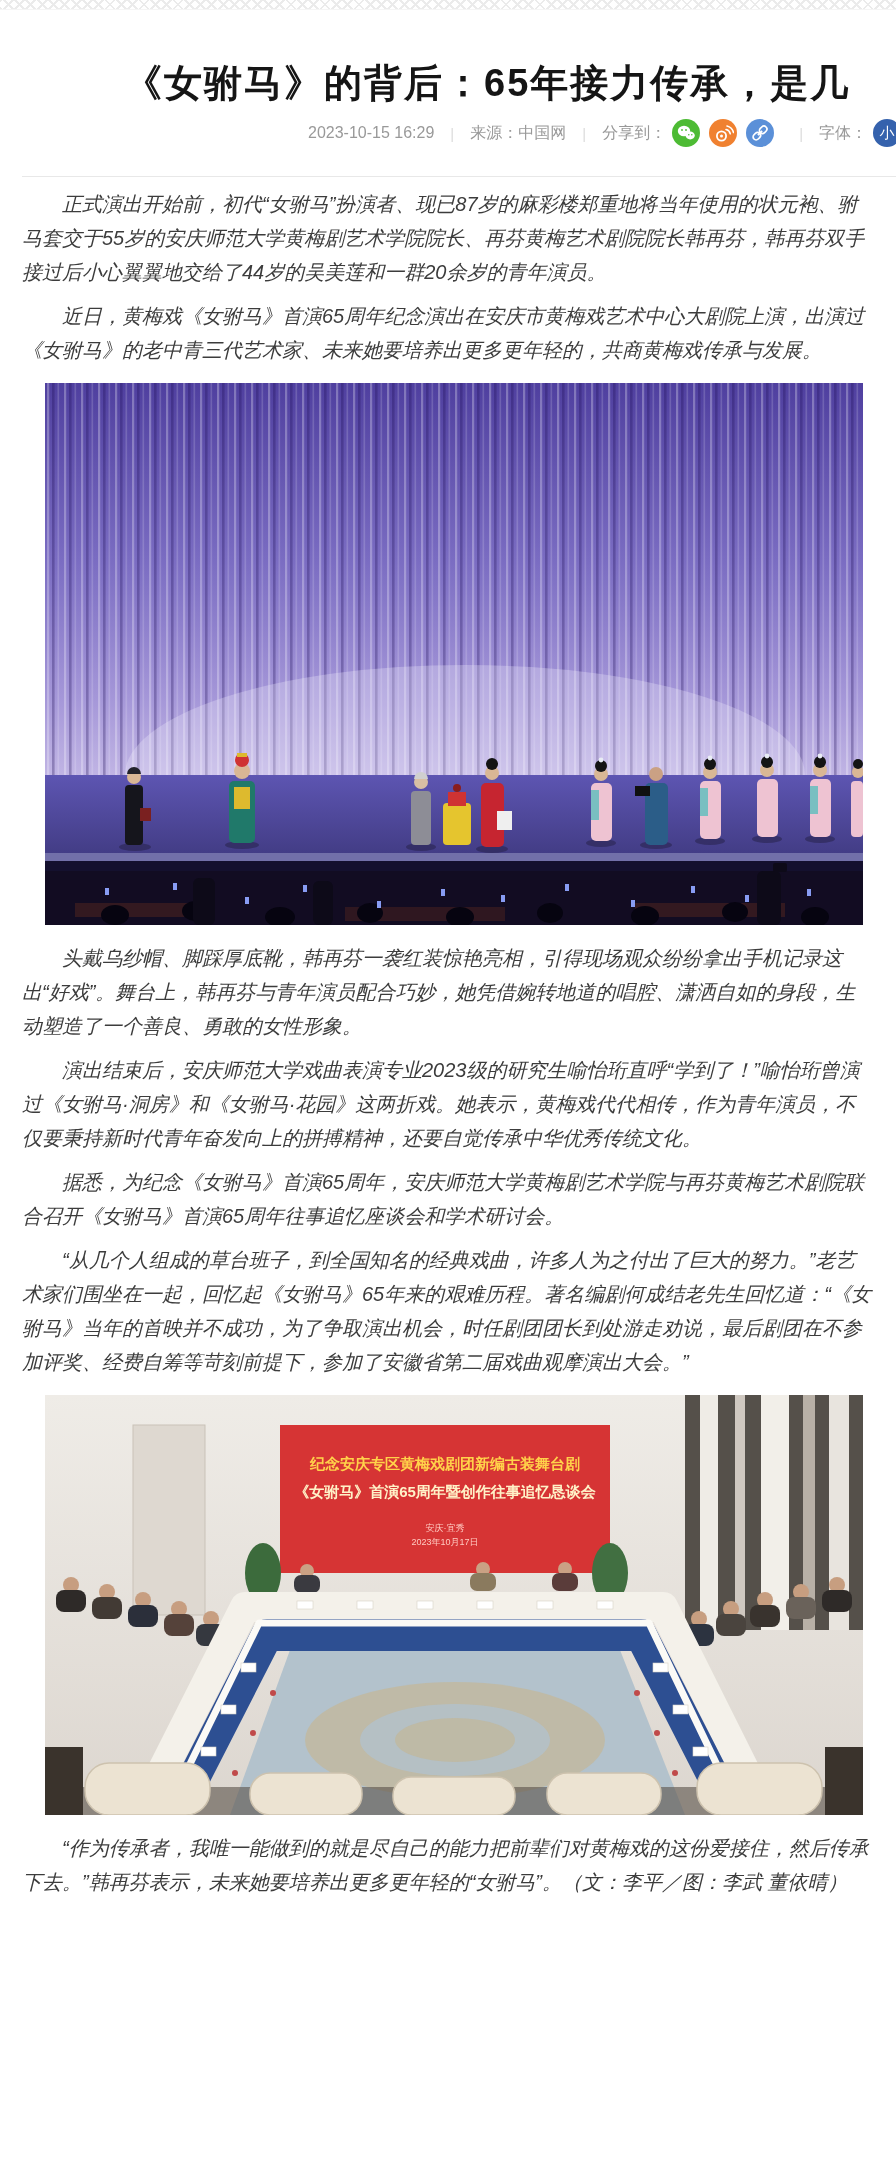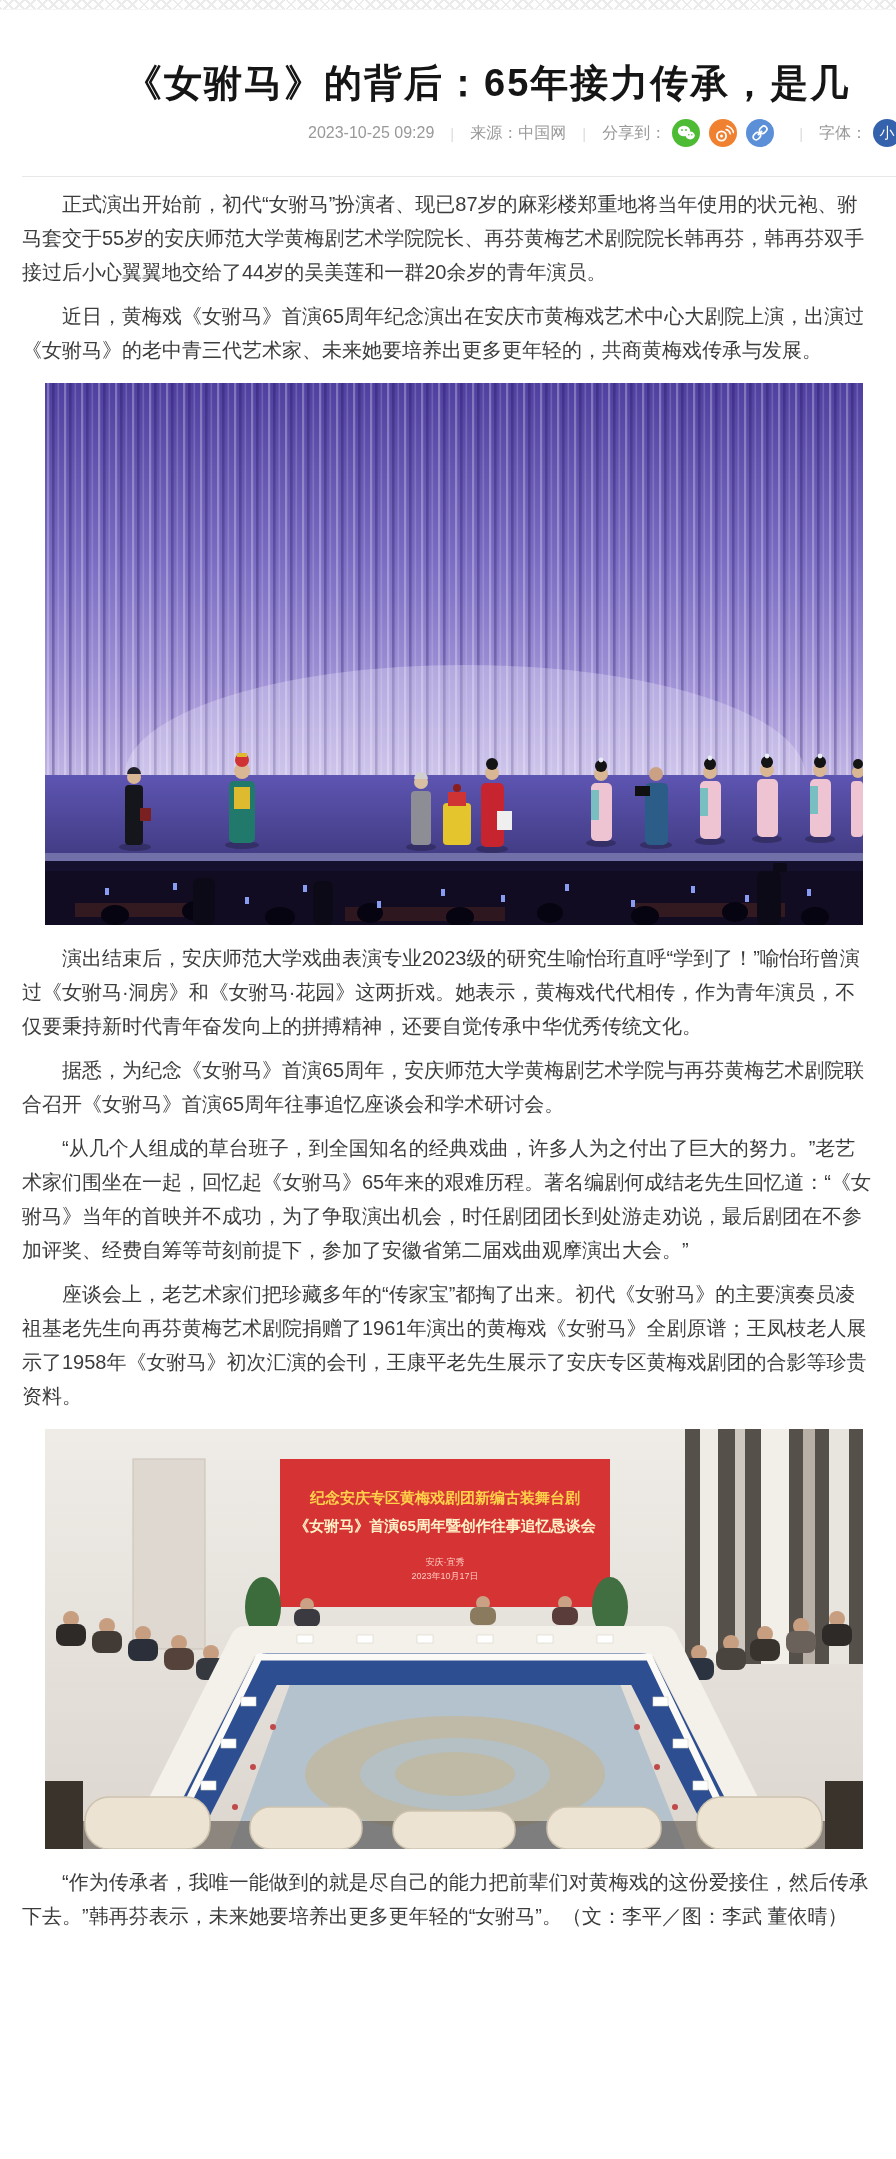--- a/index.html
+++ b/index.html
@@ -48,36 +48,36 @@
   .divider {
     margin:28px 0 0 22px; width:1146px;
     border-top:1px solid #e8e8e8; height:0;
   }
 
   .article-body {
     width:853px; margin-left:22px;
     font-size:20px; line-height:34px; color:#3c3c3c;
     margin-top:6px;
   }
-  .article-body p { text-indent:2em; margin:10px 0; }
+  .article-body p { text-indent:2em; margin:10px 0;font-style:italic; }
 
   figure.photo { margin:16px 0 16px 23px; width:694px; }
   figure.photo svg { display:block; }
 </style>
 </head>
 <body>
 
 <div class="page">
 
   <div class="top-strip"></div>
 
   <h1 class="article-title">《女驸马》的背后：65年接力传承，是几</h1>
 
   <div class="meta-row">
-    <span>2023-10-25 09:29</span>
+    <span>2023-10-15 16:29</span>
     <span class="sep">|</span>
     <span>来源：中国网</span>
     <span class="sep">|</span>
     <span class="share-label">分享到：</span>
     <span class="icon-circle ic-wechat">
       <svg width="22" height="22" viewBox="0 0 22 22">
         <ellipse cx="9" cy="9" rx="6.2" ry="5.2" fill="#ffffff"></ellipse>
         <ellipse cx="15.2" cy="13.5" rx="4.6" ry="3.9" fill="#ffffff"></ellipse>
         <circle cx="7" cy="8" r="0.9" fill="#4dbb34"></circle>
         <circle cx="11" cy="8" r="0.9" fill="#4dbb34"></circle>
@@ -239,24 +239,24 @@
           <circle cx="775" cy="379" r="6" fill="#141414"></circle>
           <circle cx="775" cy="373" r="2.4" fill="#e8ecf4"></circle>
 
           <rect x="806" y="398" width="12" height="56" rx="4" fill="#eec3d2"></rect>
           <circle cx="813" cy="389" r="6" fill="#d9b795"></circle>
           <circle cx="813" cy="381" r="5" fill="#141414"></circle>
         </g>
       </svg>
     </figure>
 
+    <p>头戴乌纱帽、脚踩厚底靴，韩再芬一袭红装惊艳亮相，引得现场观众纷纷拿出手机记录这出“好戏”。舞台上，韩再芬与青年演员配合巧妙，她凭借婉转地道的唱腔、潇洒自如的身段，生动塑造了一个善良、勇敢的女性形象。</p>
     <p>演出结束后，安庆师范大学戏曲表演专业2023级的研究生喻怡珩直呼“学到了！”喻怡珩曾演过《女驸马·洞房》和《女驸马·花园》这两折戏。她表示，黄梅戏代代相传，作为青年演员，不仅要秉持新时代青年奋发向上的拼搏精神，还要自觉传承中华优秀传统文化。</p>
     <p>据悉，为纪念《女驸马》首演65周年，安庆师范大学黄梅剧艺术学院与再芬黄梅艺术剧院联合召开《女驸马》首演65周年往事追忆座谈会和学术研讨会。</p>
     <p>“从几个人组成的草台班子，到全国知名的经典戏曲，许多人为之付出了巨大的努力。”老艺术家们围坐在一起，回忆起《女驸马》65年来的艰难历程。著名编剧何成结老先生回忆道：“《女驸马》当年的首映并不成功，为了争取演出机会，时任剧团团长到处游走劝说，最后剧团在不参加评奖、经费自筹等苛刻前提下，参加了安徽省第二届戏曲观摩演出大会。”</p>
-    <p>座谈会上，老艺术家们把珍藏多年的“传家宝”都掏了出来。初代《女驸马》的主要演奏员凌祖基老先生向再芬黄梅艺术剧院捐赠了1961年演出的黄梅戏《女驸马》全剧原谱；王凤枝老人展示了1958年《女驸马》初次汇演的会刊，王康平老先生展示了安庆专区黄梅戏剧团的合影等珍贵资料。</p>
 
     <figure class="photo">
       <svg width="818" height="420" viewBox="0 0 818 420">
         <defs>
           <linearGradient id="wallG" x1="0" y1="0" x2="0" y2="1">
             <stop offset="0" stop-color="#efece7"></stop>
             <stop offset="1" stop-color="#dcd6cf"></stop>
           </linearGradient>
         </defs>
 

